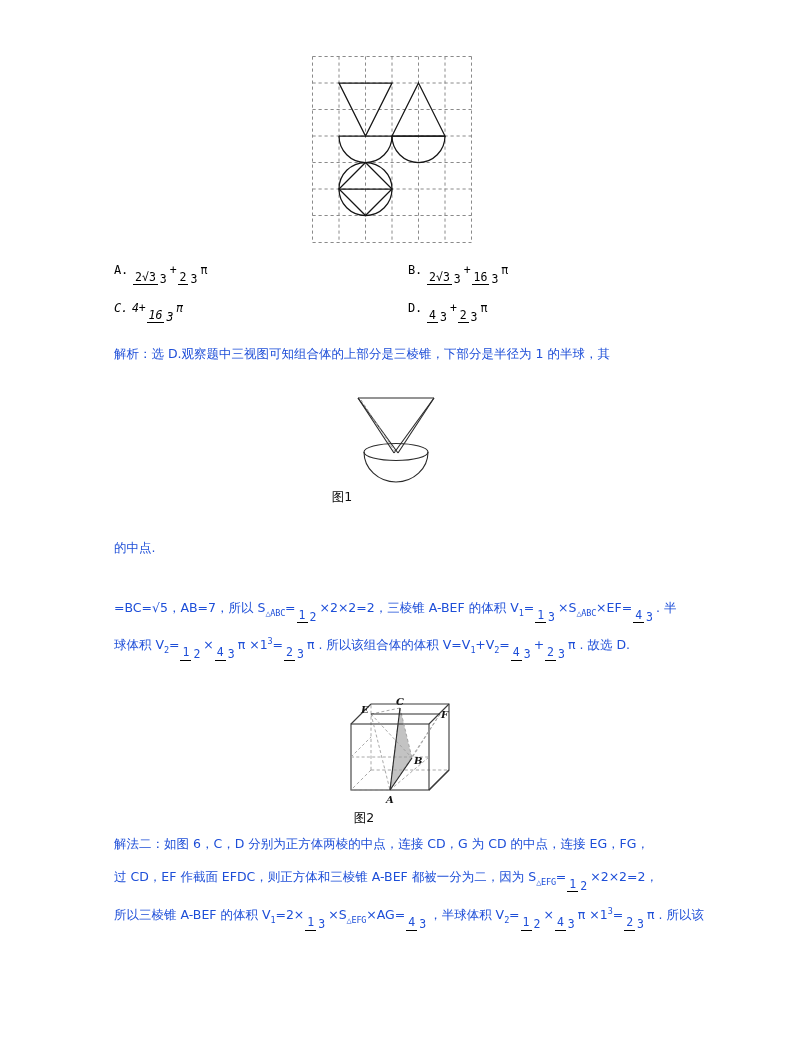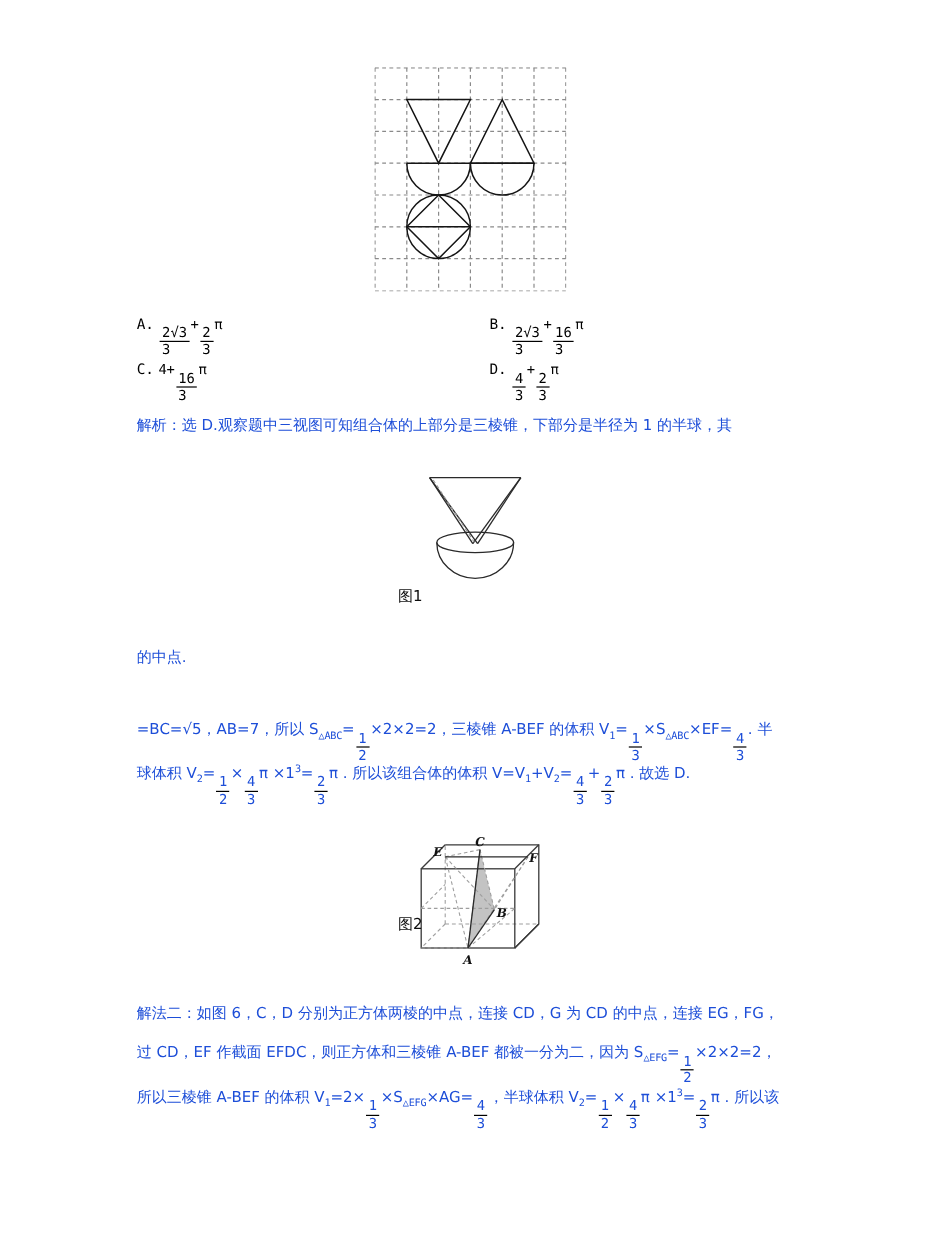--- a/index.html
+++ b/index.html
@@ -33,22 +33,22 @@
 
   .mono {
     font-family: "DejaVu Sans Mono", "Liberation Mono", monospace;
     font-size: 11.5px;
     letter-spacing: -0.2px;
   }
 
   
   .frac {
     display: inline-flex;
-    flex-direction: column;
-    align-items: flex-start;
+    flex-direction: row;
+    align-items: flex-end;
     justify-content: center;
     vertical-align: -0.55em;
     margin: 0 1px;
     line-height: 1;
   }
   .frac > .num {
     display: block;
     padding: 0 2px 1px 2px;
     border-bottom: 1px solid #000;
     font-size: 11.5px;
@@ -171,21 +171,21 @@
   <div class="opt" style="left:408px; top:262px;">
     <span class="lbl mono">B.</span><span class="frac">
         <span class="num">2√3</span>
         <span class="den">3</span>
       </span><span class="mono">+</span><span class="frac">
         <span class="num">16</span>
         <span class="den">3</span>
       </span><span class="mono">π</span>
   </div>
 
-  <div class="opt" style="left:114px; top:300px;">
+  <div class="opt" style="left:114px; top:300px;font-style:italic;">
     <span class="lbl mono">C.</span><span class="mono">4+</span><span class="frac">
         <span class="num">16</span>
         <span class="den">3</span>
       </span><span class="mono">π</span>
   </div>
 
   <div class="opt" style="left:408px; top:300px;">
     <span class="lbl mono">D.</span><span class="frac">
         <span class="num">4</span>
         <span class="den">3</span>
@@ -294,21 +294,21 @@
         <line x1="63" y1="14" x2="53" y2="96"></line>
       </g>
 
       <text x="24" y="19" font-family="DejaVu Serif, Liberation Serif, serif" font-style="italic" font-size="10" font-weight="bold" fill="#111">E</text>
       <text x="59" y="11" font-family="DejaVu Serif, Liberation Serif, serif" font-style="italic" font-size="10" font-weight="bold" fill="#111">C</text>
       <text x="104" y="24" font-family="DejaVu Serif, Liberation Serif, serif" font-style="italic" font-size="10" font-weight="bold" fill="#111">F</text>
       <text x="77" y="70" font-family="DejaVu Serif, Liberation Serif, serif" font-style="italic" font-size="10" font-weight="bold" fill="#111">B</text>
       <text x="49" y="109" font-family="DejaVu Serif, Liberation Serif, serif" font-style="italic" font-size="10" font-weight="bold" fill="#111">A</text>
     </svg>
   </div>
-  <div class="caption" style="top:762px;">图2</div>
+  <div class="caption" style="top:810px;padding-left:22px;">图2</div>
 
   <div class="para" style="top:836px;">解法二：如图 6，C，D 分别为正方体两棱的中点，连接 CD，G 为 CD 的中点，连接 EG，FG，</div>
 
   <div class="para" style="top:869px;">
     <span>过 CD，EF 作截面 EFDC，则正方体和三棱锥 A-BEF 都被一分为二，因为 S</span><sub class="small mono">△EFG</sub><span>=</span><span class="frac">
         <span class="num">1</span>
         <span class="den">2</span>
       </span><span>×2×2=2，</span>
   </div>
 

